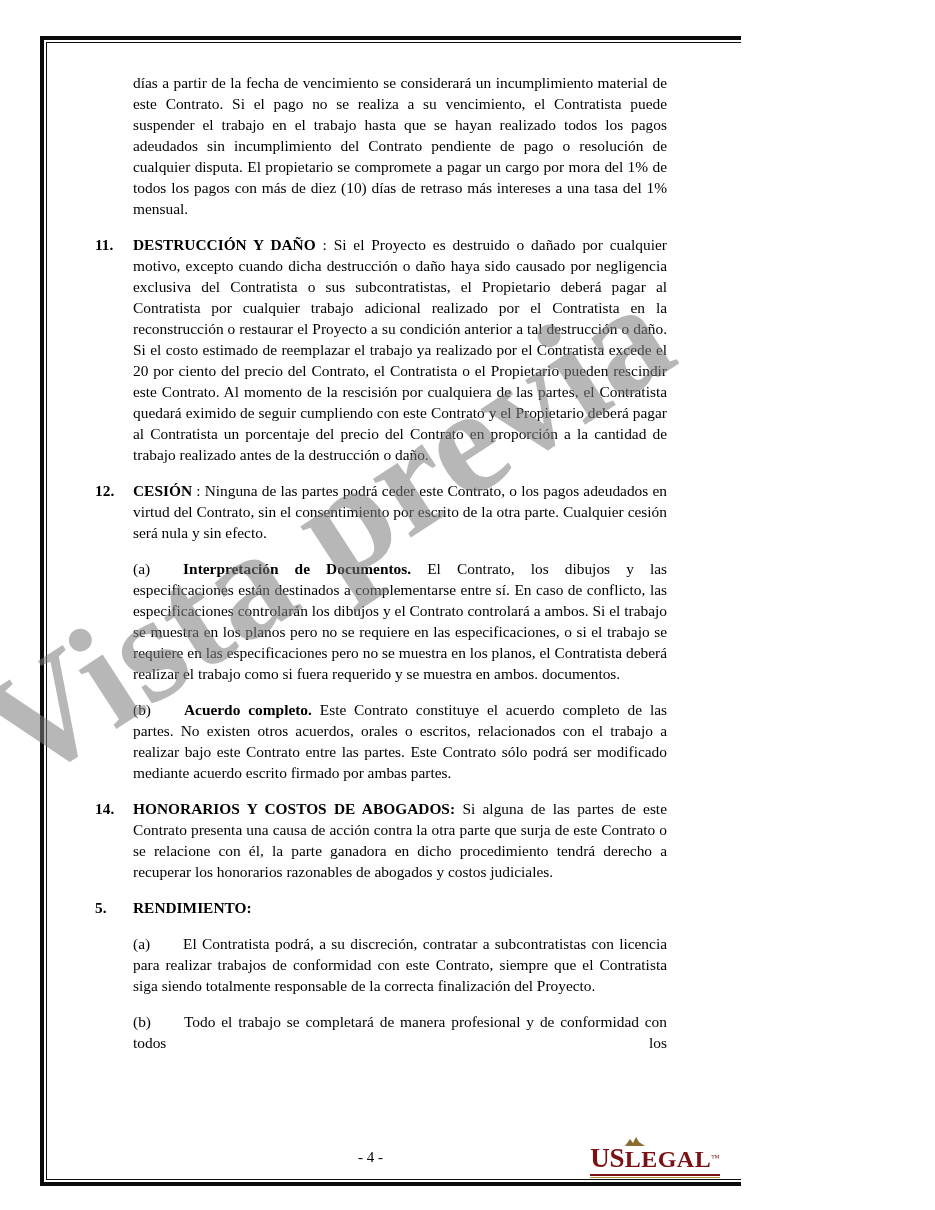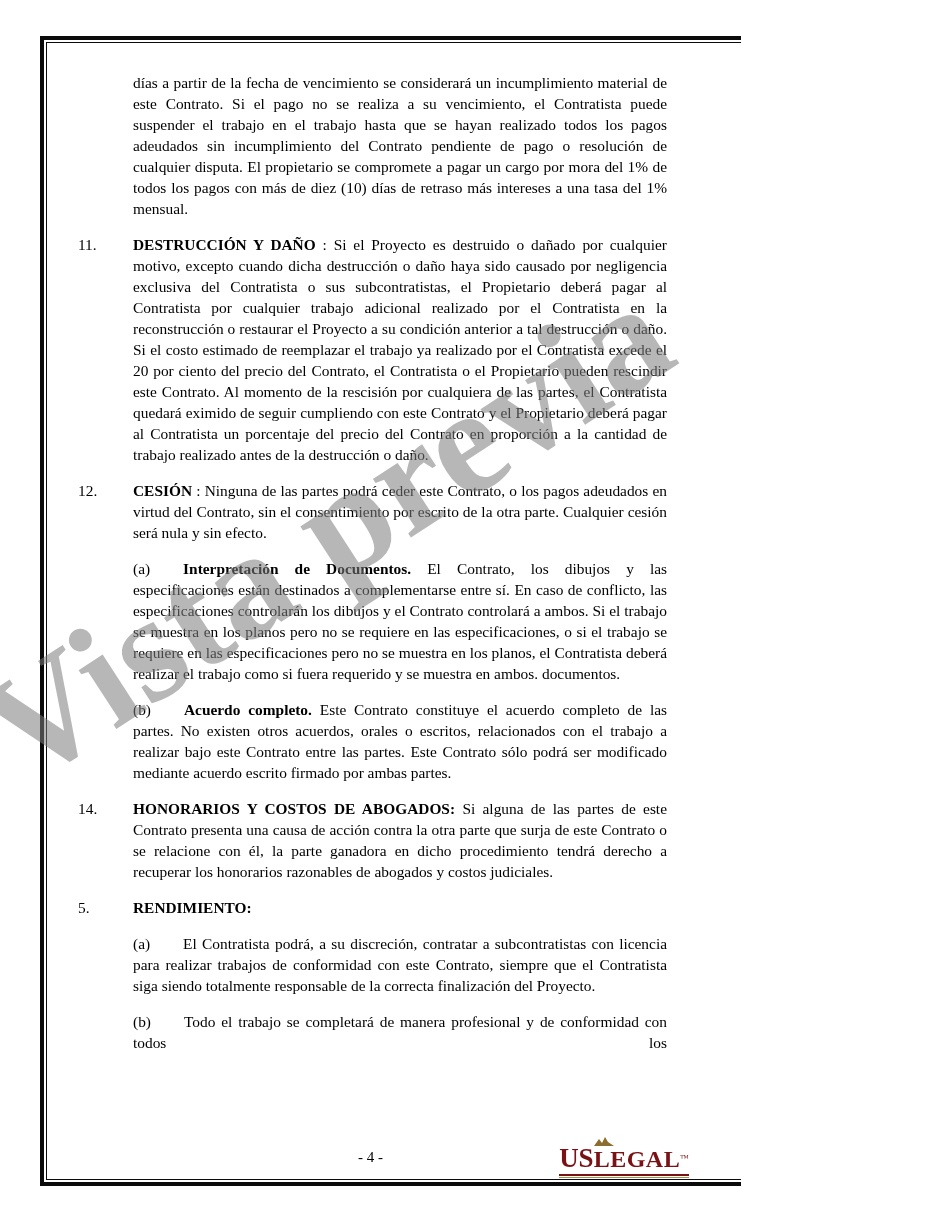--- a/index.html
+++ b/index.html
@@ -17,21 +17,21 @@
   }
   .frame-inner{position:absolute;inset:2px;border:1px solid #0b0b0b;}
   .content{
     position:absolute;left:78px;right:74px;top:72px;
     font-size:15.4px;line-height:21px;text-align:justify;
     z-index:2;
   }
   .para{margin:0 0 15px 0;}
   .indent{padding-left:55px;}
   .section{position:relative;padding-left:55px;margin:0 0 15px 0;}
-  .section .num{position:absolute;left:0;top:0;font-weight:normal;}
+  .section .num{position:absolute;left:17px;top:0;font-weight:bold;}
   .sub{position:relative;padding-left:55px;margin:0 0 15px 0;}
   .sub .tab{display:inline-block;width:33px;}
   b{font-weight:bold;}
   .stretch-last{text-align-last:justify;}
   .watermark{
     position:absolute;left:44%;top:44%;
     transform:translate(-50%,-50%) rotate(-33deg);
     font-family:"Liberation Serif",serif;
     font-weight:bold;
     font-size:152px;
@@ -39,21 +39,21 @@
     opacity:0.55;
     white-space:nowrap;
     pointer-events:none;
     z-index:5;
   }
   .page-number{
     position:absolute;bottom:44px;left:0;width:100%;
     text-align:center;font-size:15px;z-index:3;
   }
   .logo{
-    position:absolute;right:52px;bottom:32px;z-index:6;
+    position:absolute;right:21px;bottom:32px;z-index:6;
     text-align:center;line-height:1;
   }
   .logo-text{white-space:nowrap;}
   .logo .us{font-family:"Liberation Serif",serif;font-weight:bold;font-size:27px;color:#7a1215;}
   .logo .legal{font-family:"Liberation Serif",serif;font-weight:bold;font-size:24px;color:#7a1215;letter-spacing:0.5px;}
   .logo .tm{font-size:9px;color:#7a1215;vertical-align:super;}
   .logo-rule{height:2px;background:#7a1215;margin-top:2px;}
   .logo-rule2{height:1px;background:#b08d3e;margin-top:1px;}
   .eagle{position:absolute;top:-9px;left:34px;}
 </style>

